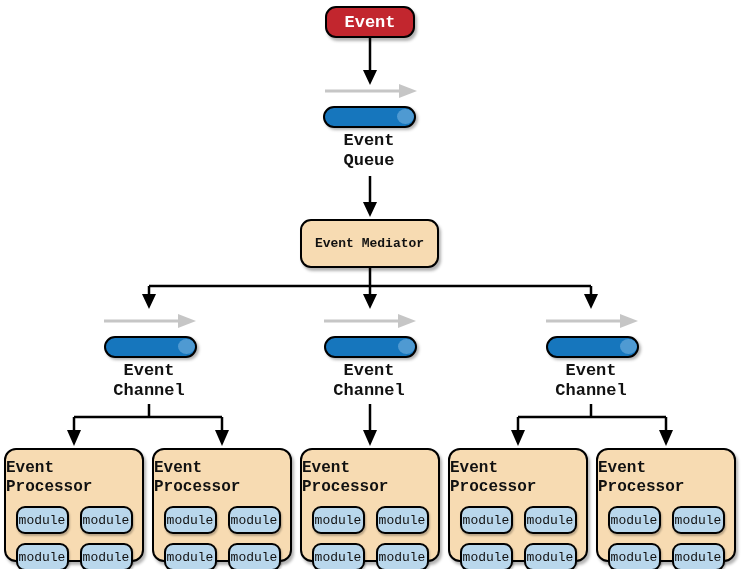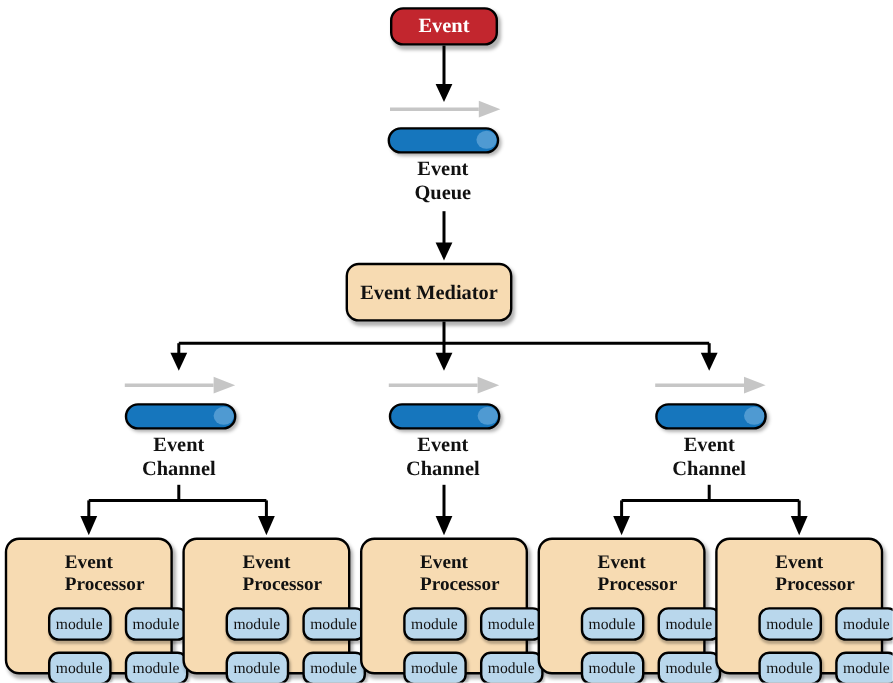--- a/index.html
+++ b/index.html
@@ -1,36 +1,36 @@
 <!DOCTYPE html>
 <html style="--event-red: #c2262e; --box-tan: #f7dbb2; --cylinder-blue: #1676bd; --cylinder-highlight: #4f9ad2; --module-blue: #b9d7ec; --gray-arrow: #c6c6c6; --line-black: #000000;"><head>
 <meta charset="utf-8">
 <style>
   html,body { margin:0; padding:0; background:#ffffff; }
   .canvas {
     position:relative; width:744px; height:569px; background:#ffffff;
-    font-family:Liberation Serif, serif; color:#111; overflow:hidden;
+    font-family:Liberation Mono, monospace; color:#111; overflow:hidden;
   }
   .canvas svg { position:absolute; left:0; top:0; }
 
   .node {
     position:absolute; box-sizing:border-box;
     border:2.5px solid #000; border-radius:11px;
     display:flex; align-items:center; justify-content:center;
     box-shadow:2px 3px 3px rgba(0,0,0,0.30);
   }
   .event-node {
     left:325px; top:6px; width:90px; height:32px;
     background:var(--event-red,#c2262e);
     color:#fff; font-weight:700; font-size:17px;
   }
   .mediator-node {
-    left:288px; top:219px; width:139px; height:49px;
+    left:300px; top:219px; width:139px; height:49px;
     background:var(--box-tan,#f7dbb2);
-    font-weight:700; font-size:17px;
+    font-weight:700; font-size:13px;
   }
 
   .cyl {
     position:absolute; width:93px; height:22px; box-sizing:border-box;
     background:var(--cylinder-blue,#1676bd);
     border:2.5px solid #000; border-radius:13px;
     box-shadow:2px 2px 3px rgba(0,0,0,0.30);
     overflow:hidden;
   }
   .cyl::after {
@@ -44,21 +44,20 @@
     white-space:pre-line; font-size:17px; line-height:20px; font-weight:700;
   }
 
   .proc {
     position:absolute; top:448px; width:140px; height:114px; box-sizing:border-box;
     background:var(--box-tan,#f7dbb2);
     border:2.5px solid #000; border-radius:12px;
     box-shadow:2px 3px 3px rgba(0,0,0,0.30);
     display:flex; flex-direction:column; align-items:center;
     padding-top:9px;
-    padding-left:48px;
   }
   .ptitle { font-size:16px; font-weight:700; line-height:19px; }
   .mrow { display:flex; gap:11px; margin-top:9px; }
   .module {
     width:53px; height:28px; box-sizing:border-box;
     background:var(--module-blue,#b9d7ec);
     border:2.5px solid #000; border-radius:9px;
     display:flex; align-items:center; justify-content:center;
     font-size:13px;
     box-shadow:1px 2px 2px rgba(0,0,0,0.25);

